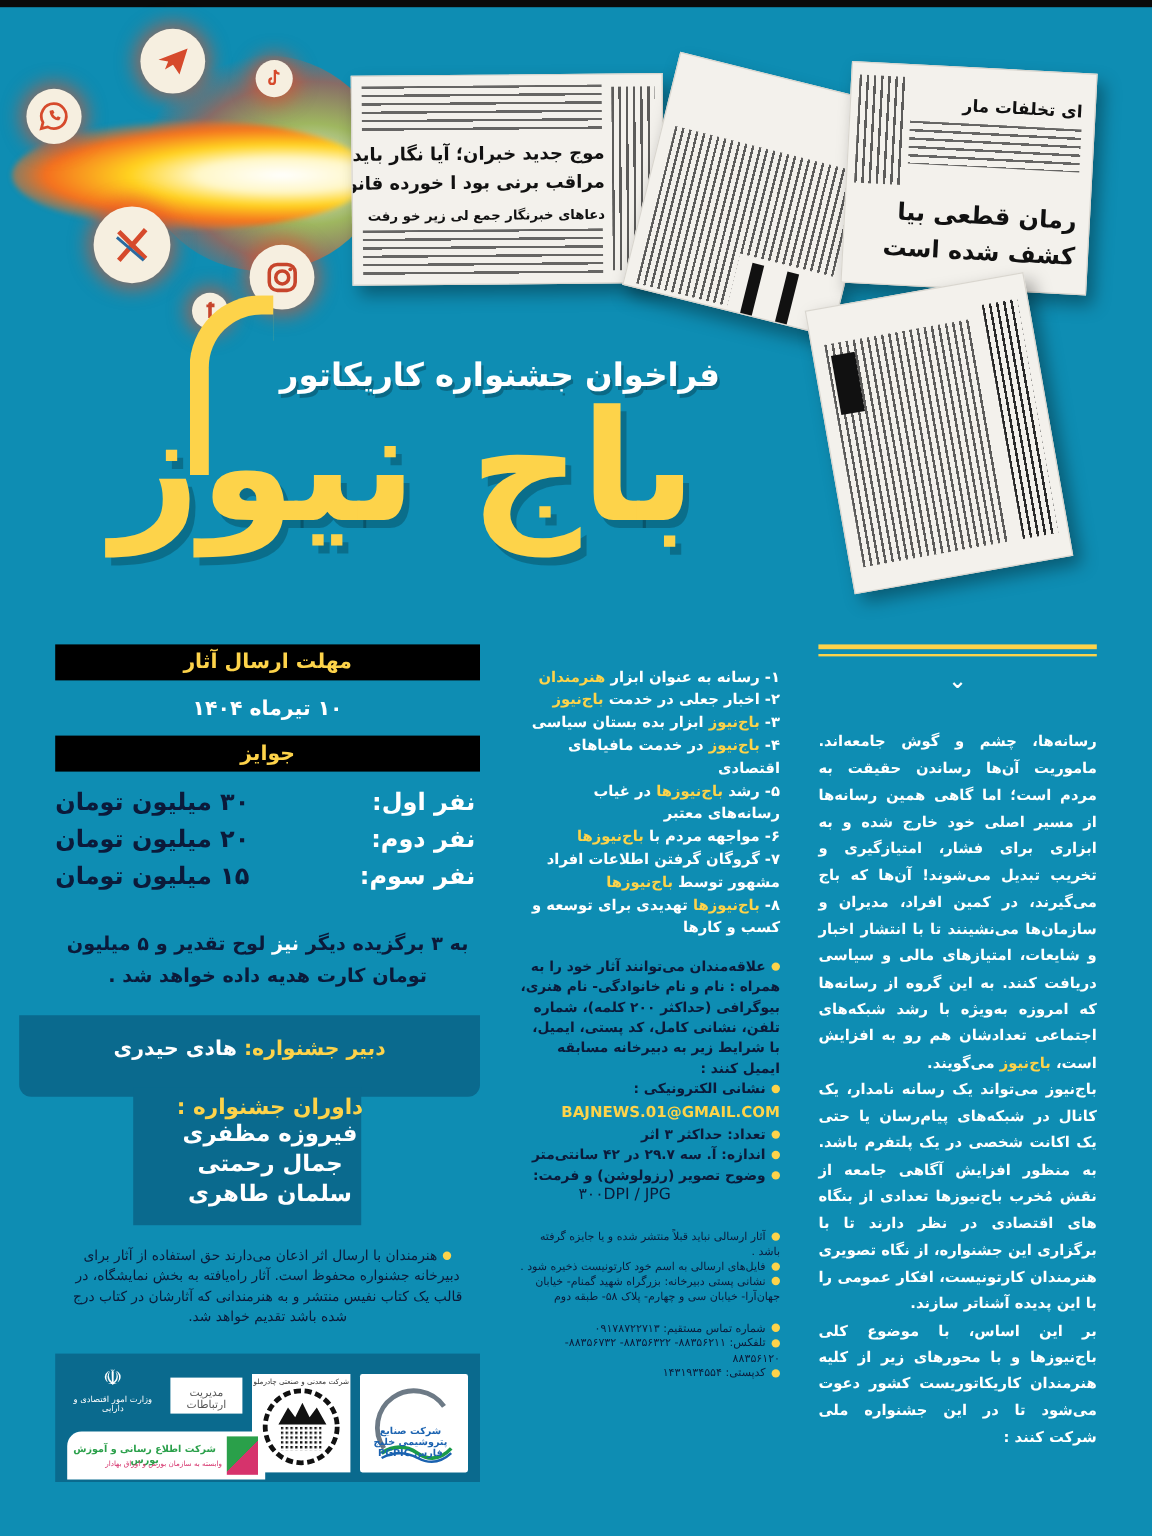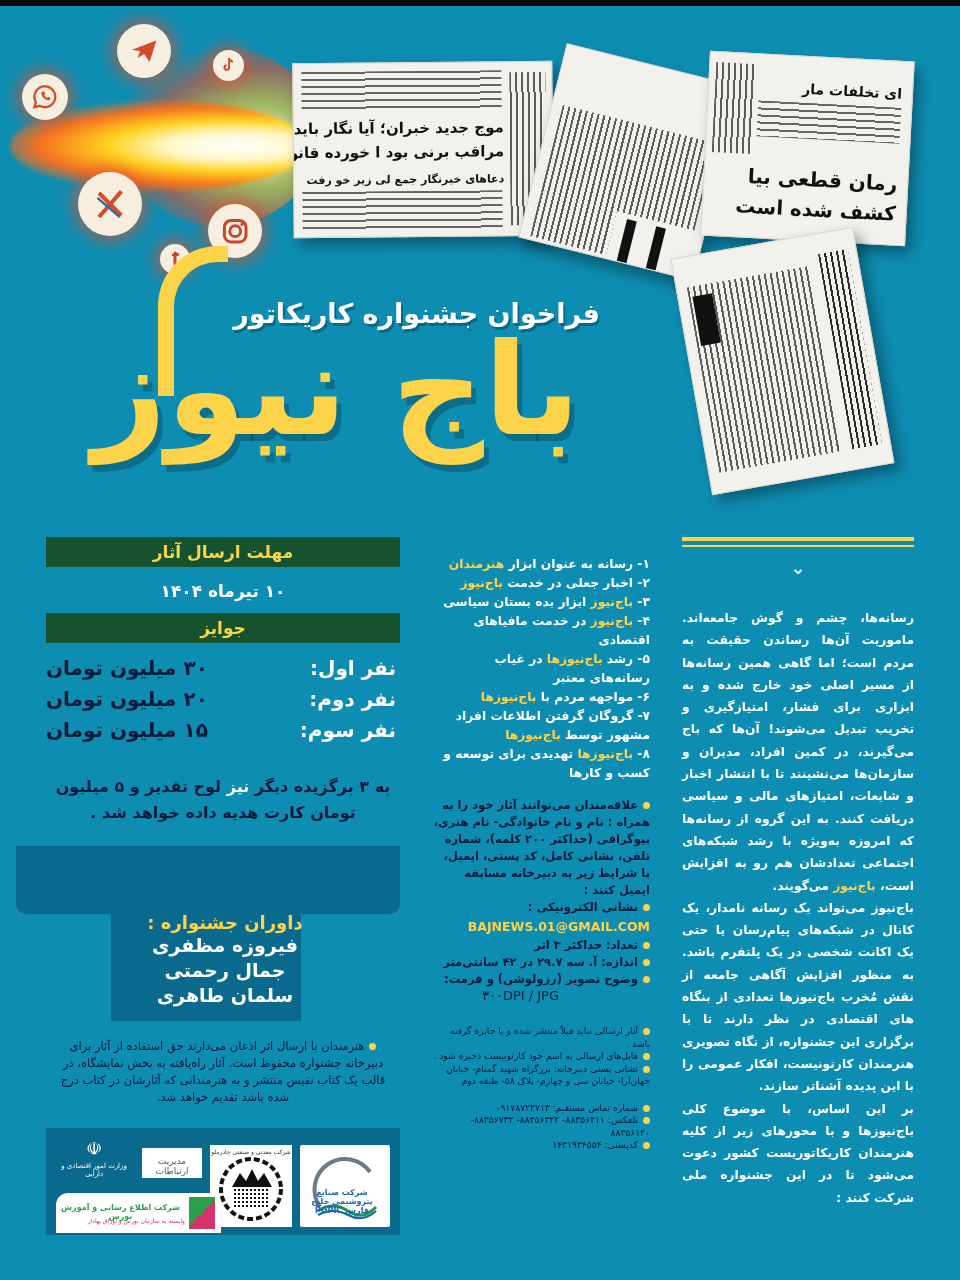--- a/index.html
+++ b/index.html
@@ -71,21 +71,21 @@
     border: 16px solid #fdd34a; border-right: none; border-bottom: none;
     border-radius: 60px 0 0 0;
   }
 
   
   .col-left { position: absolute; left: 46px; top: 537px; width: 354px; }
   .col-mid { position: absolute; left: 432px; top: 537px; width: 218px; }
   .col-right { position: absolute; left: 682px; top: 537px; width: 232px; }
 
   .bar {
-    background: #14532d; color: #fdd34a; font-weight: 900;
+    background: #000000; color: #fdd34a; font-weight: 900;
     text-align: center; font-size: 17px; height: 30px; line-height: 30px;
   }
   .deadline {
     text-align: center; font-weight: 900; font-size: 17px; color: #fff;
     margin: 14px 0 12px;
   }
   .prizes { display: flex; flex-direction: column; gap: 2px; margin-top: 10px; }
   .prize { display: flex; justify-content: space-between; align-items: center; height: 29px; }
   .prize .rank { color: #fff; font-weight: 900; font-size: 20px; padding-right: 4px; }
   .prize .amount { color: #0b1a3a; font-weight: 900; font-size: 20px; }
@@ -245,20 +245,24 @@
       <span class="amount">۱۵ میلیون تومان</span>
     </div>
   </div>
   <div class="extra">
     <span>به ۳ برگزیده دیگر </span><span class="hi">نیز</span><span> لوح تقدیر و ۵ میلیون تومان کارت هدیه داده خواهد شد .</span>
   </div>
 
   <div class="tbox">
     <div class="top"></div>
     <div class="stem"></div>
+    <div class="secretary">
+      <span class="lbl">دبیر جشنواره:</span>
+      <span class="val">هادی حیدری</span>
+    </div>
     <div class="judges">
       <div class="lbl">داوران جشنواره :</div>
       <div class="name">فیروزه مظفری</div>
       <div class="name">جمال رحمتی</div>
       <div class="name">سلمان طاهری</div>
     </div>
   </div>
 
   <div class="rights">
     <span class="dot"></span><span>هنرمندان با ارسال اثر اذعان می‌دارند حق استفاده از آثار برای دبیرخانه جشنواره محفوظ است. آثار راه‌یافته به بخش نمایشگاه، در قالب یک کتاب نفیس منتشر و به هنرمندانی که آثارشان در کتاب درج شده باشد تقدیم خواهد شد.</span>

